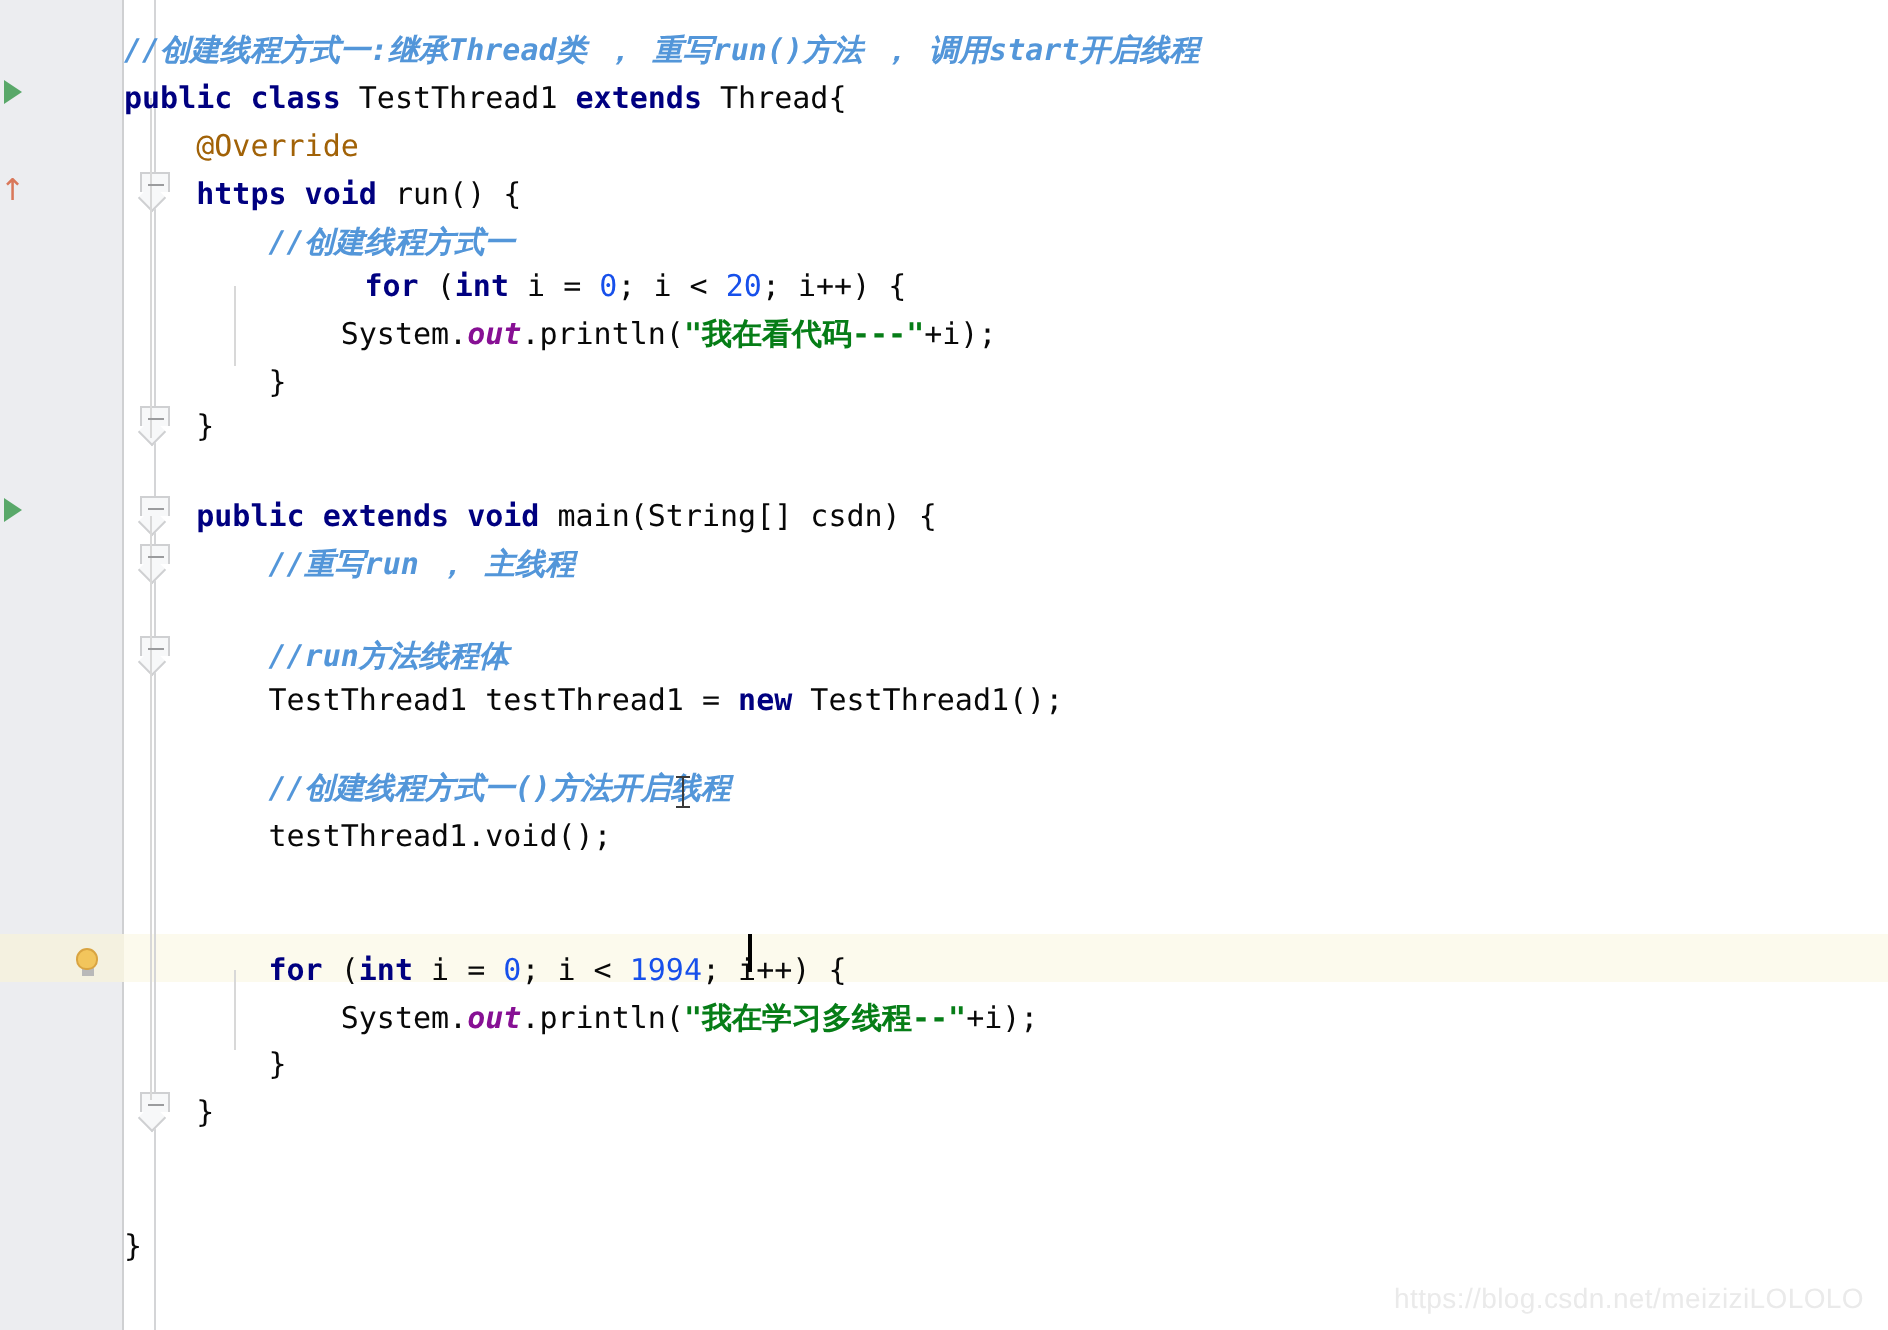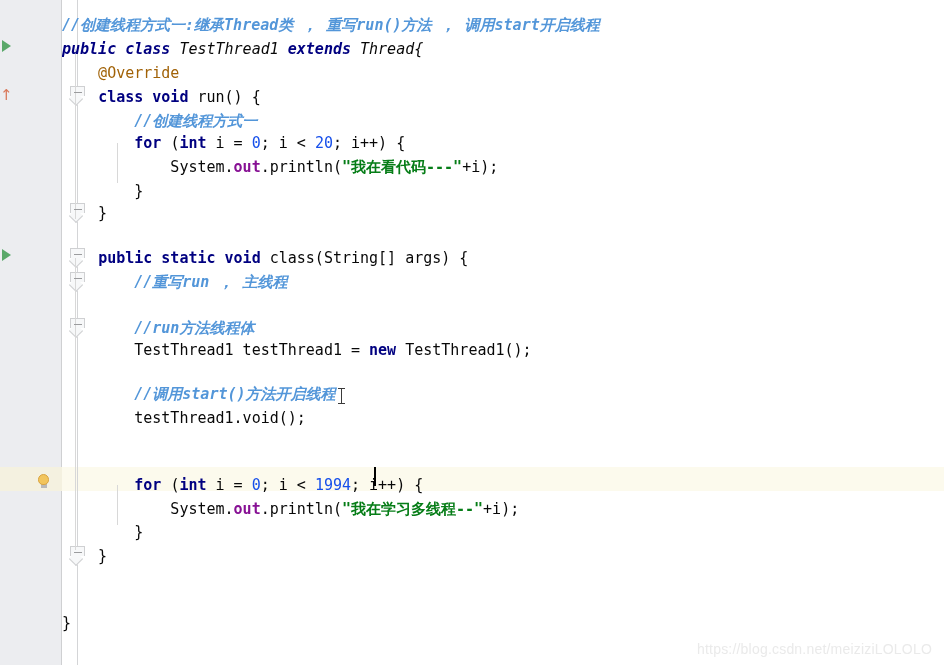--- a/index.html
+++ b/index.html
@@ -161,21 +161,21 @@
     font-family: "DejaVu Sans Mono", "Liberation Mono", monospace;
     color: #080808;
   }
 
   
   .t-kw      { color: #000080; font-weight: bold; }
   .t-num     { color: #1750eb; }
   .t-str     { color: #067d17; font-weight: bold; }
   .t-cmt     { color: #5396d9; font-weight: bold; font-style: italic; }
   .t-anno    { color: #a16207; }
-  .t-field   { color: #871094; font-weight: bold; }
+  .t-field   { color: #871094; font-weight: bold; font-style: italic; }
   .t-plain   { color: #080808; }
 
   
   #caret {
     position: absolute;
     width: 2px;
     height: 19px;
     background: #000000;
   }
 
@@ -276,36 +276,36 @@
 
   <div id="code-area">
     <div id="indent-layer">
         <div class="indent-guide" style="left: 13px; top: 49px; height: 170px;"></div>
         <div class="indent-guide" style="left: 13px; top: 258px; height: 292px;"></div>
         <div class="indent-guide" style="left: 55px; top: 143px; height: 40px;"></div>
         <div class="indent-guide" style="left: 55px; top: 485px; height: 40px;"></div>
       </div>
     <div id="lines-layer">
         <div class="code-line" style="top: 13px;"><span class="t-cmt">//创建线程方式一:继承Thread类 ， 重写run()方法 ， 调用start开启线程</span></div>
-        <div class="code-line" style="top: 37px; font-style: italic;"><span class="t-kw">public class </span><span class="t-plain">TestThread1 </span><span class="t-kw">extends </span><span class="t-plain">Thread{</span></div>
+        <div class="code-line" style="top: 37px;"><span class="t-kw">public class </span><span class="t-plain">TestThread1 </span><span class="t-kw">extends </span><span class="t-plain">Thread{</span></div>
         <div class="code-line" style="top: 61px;"><span class="t-anno">    @Override</span></div>
-        <div class="code-line" style="top: 85px;"><span class="t-plain">    </span><span class="t-kw">class void </span><span class="t-plain">run() {</span></div>
+        <div class="code-line" style="top: 85px;"><span class="t-plain">    </span><span class="t-kw">https void </span><span class="t-plain">run() {</span></div>
         <div class="code-line" style="top: 109px;"><span class="t-cmt">        //创建线程方式一</span></div>
-        <div class="code-line" style="top: 131px;"><span class="t-plain">        </span><span class="t-kw">for </span><span class="t-plain">(</span><span class="t-kw">int </span><span class="t-plain">i = </span><span class="t-num">0</span><span class="t-plain">; i &lt; </span><span class="t-num">20</span><span class="t-plain">; i++) {</span></div>
+        <div class="code-line" style="top: 131px; margin-left: 48px;"><span class="t-plain">        </span><span class="t-kw">for </span><span class="t-plain">(</span><span class="t-kw">int </span><span class="t-plain">i = </span><span class="t-num">0</span><span class="t-plain">; i &lt; </span><span class="t-num">20</span><span class="t-plain">; i++) {</span></div>
         <div class="code-line" style="top: 155px;"><span class="t-plain">            System.</span><span class="t-field">out</span><span class="t-plain">.println(</span><span class="t-str">"我在看代码---"</span><span class="t-plain">+i);</span></div>
         <div class="code-line" style="top: 179px;"><span class="t-plain">        }</span></div>
         <div class="code-line" style="top: 201px;"><span class="t-plain">    }</span></div>
         <div class="code-line" style="top: 225px;"></div>
-        <div class="code-line" style="top: 246px;"><span class="t-plain">    </span><span class="t-kw">public static void </span><span class="t-plain">class(String[] args) {</span></div>
+        <div class="code-line" style="top: 246px;"><span class="t-plain">    </span><span class="t-kw">public extends void </span><span class="t-plain">main(String[] csdn) {</span></div>
         <div class="code-line" style="top: 270px;"><span class="t-cmt">        //重写run ， 主线程</span></div>
         <div class="code-line" style="top: 294px;"></div>
         <div class="code-line" style="top: 316px;"><span class="t-cmt">        //run方法线程体</span></div>
         <div class="code-line" style="top: 338px;"><span class="t-plain">        TestThread1 testThread1 = </span><span class="t-kw">new </span><span class="t-plain">TestThread1();</span></div>
         <div class="code-line" style="top: 362px;"></div>
-        <div class="code-line" style="top: 382px;"><span class="t-cmt">        //调用start()方法开启线程</span></div>
+        <div class="code-line" style="top: 382px;"><span class="t-cmt">        //创建线程方式一()方法开启线程</span></div>
         <div class="code-line" style="top: 406px;"><span class="t-plain">        testThread1.void();</span></div>
         <div class="code-line" style="top: 430px;"></div>
         <div class="code-line" style="top: 454px;"></div>
         <div class="code-line" style="top: 473px;"><span class="t-plain">        </span><span class="t-kw">for </span><span class="t-plain">(</span><span class="t-kw">int </span><span class="t-plain">i = </span><span class="t-num">0</span><span class="t-plain">; i &lt; </span><span class="t-num">1994</span><span class="t-plain">; i++) {</span></div>
         <div class="code-line" style="top: 497px;"><span class="t-plain">            System.</span><span class="t-field">out</span><span class="t-plain">.println(</span><span class="t-str">"我在学习多线程--"</span><span class="t-plain">+i);</span></div>
         <div class="code-line" style="top: 520px;"><span class="t-plain">        }</span></div>
         <div class="code-line" style="top: 544px;"><span class="t-plain">    }</span></div>
         <div class="code-line" style="top: 568px;"></div>
         <div class="code-line" style="top: 590px;"></div>
         <div class="code-line" style="top: 611px;"><span class="t-plain">}</span></div>

